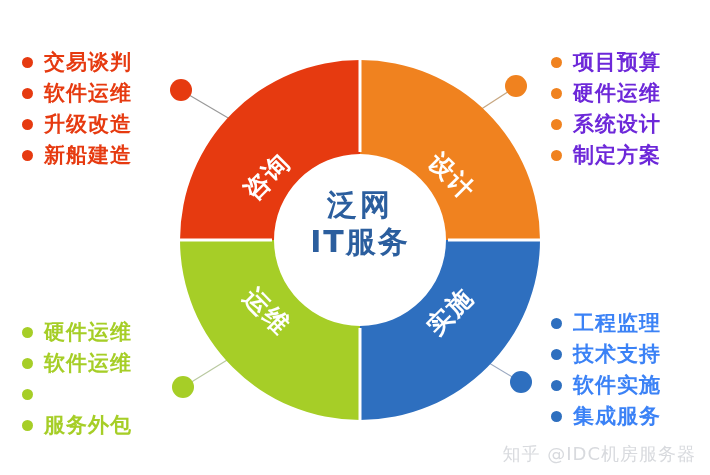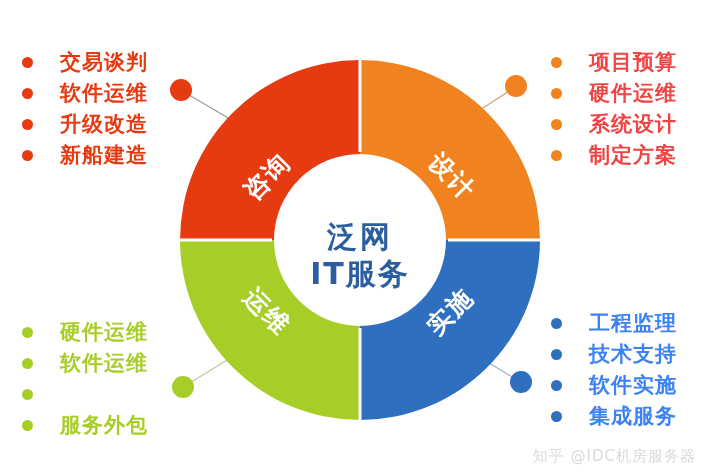--- a/index.html
+++ b/index.html
@@ -25,21 +25,21 @@
   
   .list-block {
     position: absolute;
     display: flex;
     flex-direction: column;
     gap: 3px;
   }
   .list-item {
     display: flex;
     align-items: center;
-    gap: 27px;
+    gap: 11px;
     height: 28px;
   }
   .bullet {
     width: 11px;
     height: 11px;
     border-radius: 50%;
     flex: 0 0 auto;
     display: block;
   }
   .item-label {
@@ -52,21 +52,21 @@
 
   
   #list-consulting { left: 22px;  top: 48px;  }
   #list-design     { left: 551px; top: 48px;  }
   #list-ops        { left: 22px;  top: 318px; }
   #list-implement  { left: 551px; top: 309px; }
 
   
   .c-red    { color: #E63A10; }
   .c-red-bg    { background: #E63A10; }
-  .c-orange { color: #ef4444; text-align: right; }
+  .c-orange { color: #6d28d9; text-align: right; }
   .c-orange-bg { background: #F0821F; }
   .c-green  { color: #A6CE27; }
   .c-green-bg  { background: #A6CE27; }
   .c-blue   { color: #3b82f6; }
   .c-blue-bg   { background: #2E6FBF; }
 
   
   #donut-wrap {
     position: absolute;
     left: 180px;
@@ -91,41 +91,40 @@
   
   #center-text {
     position: absolute;
     left: 255px;
     top: 186px;
     width: 210px;
     text-align: center;
     color: #2B5E9E;
     line-height: 1.24;
     pointer-events: none;
-    margin-top: 32px;
   }
   #center-line1 {
     font-size: 30px;
     font-weight: 700;
     letter-spacing: 3px;
     display: block;
   }
   #center-line2 {
     font-size: 30px;
     font-weight: 700;
     letter-spacing: 2px;
     display: block;
   }
 
   
   #watermark {
     position: absolute;
     right: 14px;
     bottom: 9px;
-    font-size: 15px;
+    font-size: 18px;
     color: #d8dade;
     letter-spacing: 1px;
     white-space: nowrap;
   }
 </style>
 </head>
 <body>
 
 <svg id="canvas" viewBox="0 0 710 475" xmlns="http://www.w3.org/2000/svg">
 

